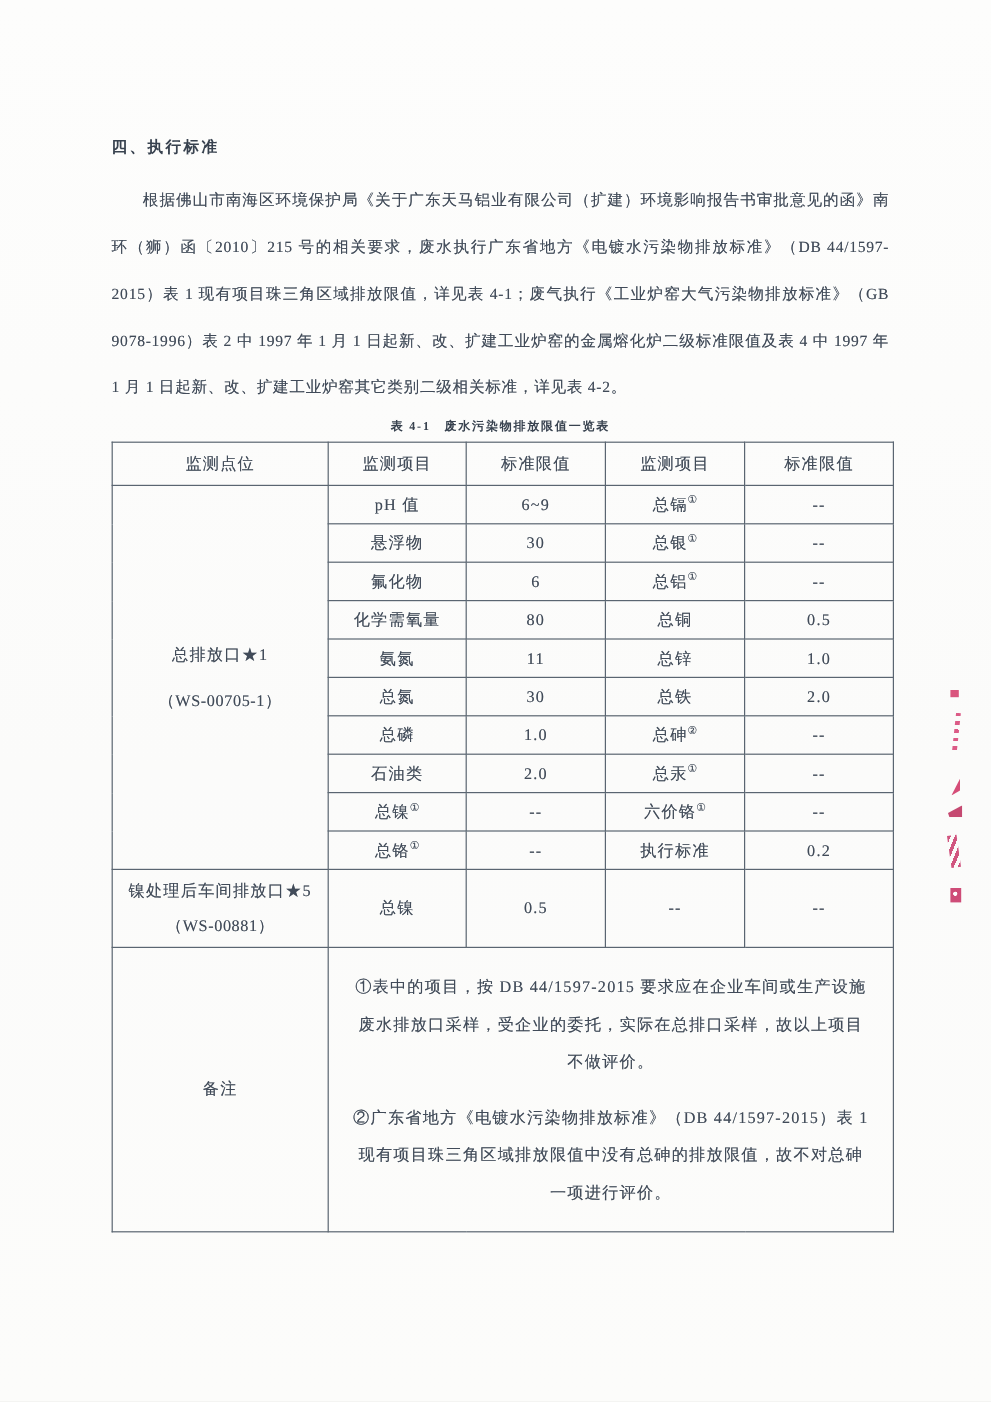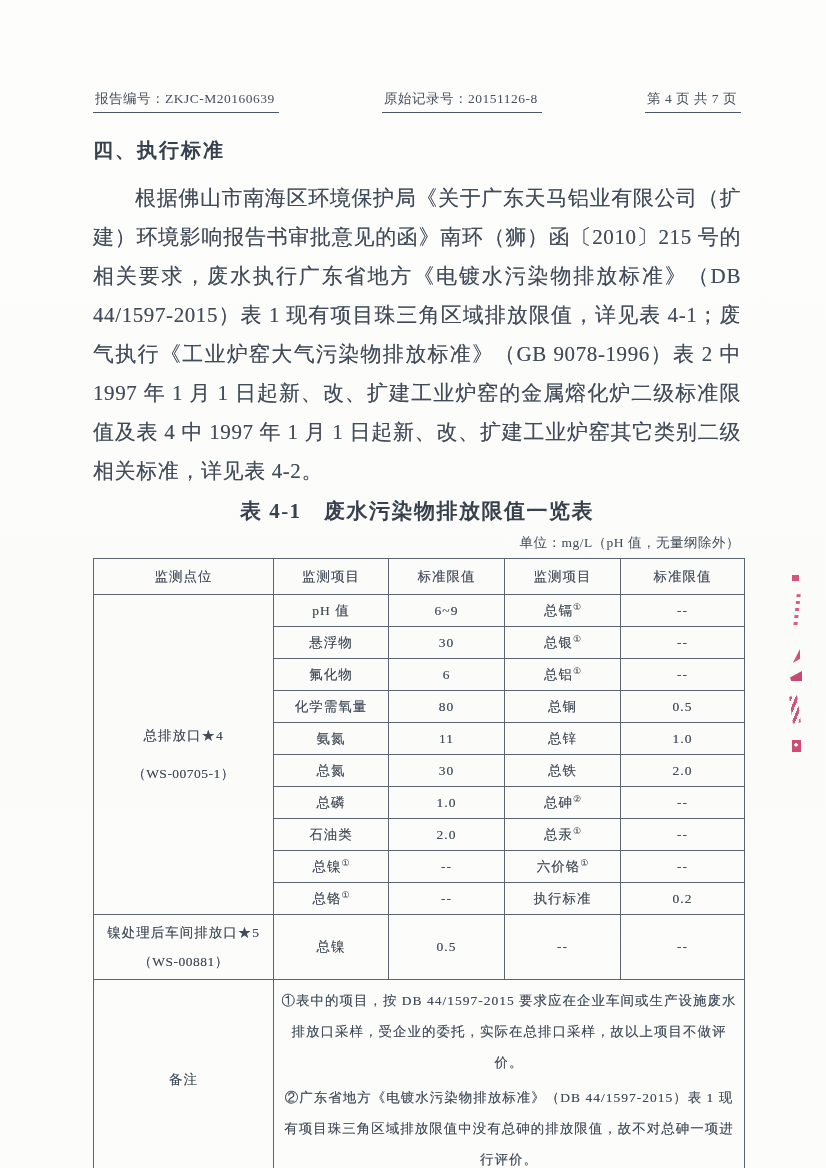--- a/index.html
+++ b/index.html
@@ -13,29 +13,29 @@
     font-family:"Liberation Serif","DejaVu Serif",serif;
     color:#3e4956;
   }
   .content{position:absolute;left:93px;top:90px;width:648px;}
   .doc-header{
     display:flex;justify-content:space-between;align-items:flex-end;
     font-size:13.5px;letter-spacing:0.5px;color:#46505e;
   }
   .hdr-seg{border-bottom:1.3px solid #4d5866;padding:0 4px 4px 2px;}
   .section-title{
-    margin-top:24px;font-size:20px;font-weight:bold;letter-spacing:2px;color:#38424f;
+    margin-top:24px;font-size:13px;font-weight:bold;letter-spacing:2px;color:#38424f;
   }
   .para{
-    margin-top:15px;font-size:21px;line-height:39px;
+    margin-top:15px;font-size:13px;line-height:39px;
     text-align:justify;text-indent:2em;letter-spacing:0.6px;color:#414b59;
     text-shadow:0 0 0.4px rgba(62,73,86,.55);
   }
   .table-title{
-    margin-top:6px;text-align:center;font-size:21px;font-weight:bold;
+    margin-top:6px;text-align:center;font-size:10px;font-weight:bold;
     letter-spacing:1.5px;color:#38424f;
   }
   .unit-note{margin-top:9px;text-align:right;font-size:13.5px;letter-spacing:0.5px;padding-right:1px;}
   table.limits{
     width:651px;border-collapse:collapse;margin-top:6px;table-layout:fixed;
     border:1.6px solid #525d6a;
   }
   table.limits th, table.limits td{
     border:1px solid #5a6571;
     text-align:center;vertical-align:middle;
@@ -48,21 +48,21 @@
   table.limits td{height:29px;}
   td.site-cell{line-height:38px;letter-spacing:1px;}
   td.site-cell .site-code{letter-spacing:0.5px;}
   td.nickel-site{line-height:29px;}
   tr.nickel-row td{height:62px;}
   sup.fnote{font-size:9px;vertical-align:super;line-height:0;letter-spacing:0;}
   td.remark-cell{
     text-align:justify;padding:6px 12px 8px 10px;
     font-size:13.5px;line-height:31px;letter-spacing:0.6px;
   }
-  td.remark-cell p{margin:4px;}
+  td.remark-cell p{margin:16px;}
   td.remark-label{letter-spacing:2px;}
   
   .stamp-marks span{position:absolute;display:block;opacity:.8;}
   .m1{top:575px;left:792px;width:7px;height:6px;background:#d12a5e;}
   .m2{top:594px;left:795px;width:4px;height:33px;
       background:repeating-linear-gradient(175deg,#d4336a 0 3px,transparent 3px 7px);transform:rotate(6deg);opacity:.65;}
   .m3{top:649px;left:789px;width:11px;height:14px;background:#cc2258;
       clip-path:polygon(100% 0,35% 100%,100% 70%);}
   .m4{top:671px;left:790px;width:12px;height:10px;background:#b81d4f;
       clip-path:polygon(0 65%,100% 0,100% 100%,10% 100%);}
@@ -71,33 +71,27 @@
   .m6{top:740px;left:792px;width:9px;height:12px;
       background:radial-gradient(circle at 45% 40%, #fff 0 1.5px, #c32057 2px);}
 </style>
 </head>
 <body>
 
 <div class="page">
 
   <div class="content">
 
-    <div class="doc-header">
-      <span class="hdr-seg">报告编号：ZKJC-M20160639</span>
-      <span class="hdr-seg">原始记录号：20151126-8</span>
-      <span class="hdr-seg">第 4 页 共 7 页</span>
-    </div>
 
     <div class="section-title">四、执行标准</div>
 
     <div class="para">根据佛山市南海区环境保护局《关于广东天马铝业有限公司（扩建）环境影响报告书审批意见的函》南环（狮）函〔2010〕215 号的相关要求，废水执行广东省地方《电镀水污染物排放标准》（DB 44/1597-2015）表 1 现有项目珠三角区域排放限值，详见表 4-1；废气执行《工业炉窑大气污染物排放标准》（GB 9078-1996）表 2 中 1997 年 1 月 1 日起新、改、扩建工业炉窑的金属熔化炉二级标准限值及表 4 中 1997 年 1 月 1 日起新、改、扩建工业炉窑其它类别二级相关标准，详见表 4-2。</div>
 
     <div class="table-title">表 4-1　废水污染物排放限值一览表</div>
 
-    <div class="unit-note">单位：mg/L（pH 值，无量纲除外）</div>
 
     <table class="limits">
       <colgroup>
         <col style="width:180px">
           <col style="width:115px">
           <col style="width:116px">
         <col style="width:116px">
           <col style="width:124px">
       </colgroup>
       <thead>
@@ -106,21 +100,21 @@
           <th>监测项目</th>
           <th>标准限值</th>
           <th>监测项目</th>
           <th>标准限值</th>
         </tr>
       </thead>
       <tbody>
 
       <tr>
             <td rowspan="10" class="site-cell">
-              <div>总排放口★4</div>
+              <div>总排放口★1</div>
               <div class="site-code">（WS-00705-1）</div>
             </td>
             <td>pH 值</td>
             <td>6~9</td>
             <td>总镉<sup class="fnote">①</sup></td>
             <td>--</td>
           </tr>
           <tr>
             <td>悬浮物</td>
             <td>30</td>

